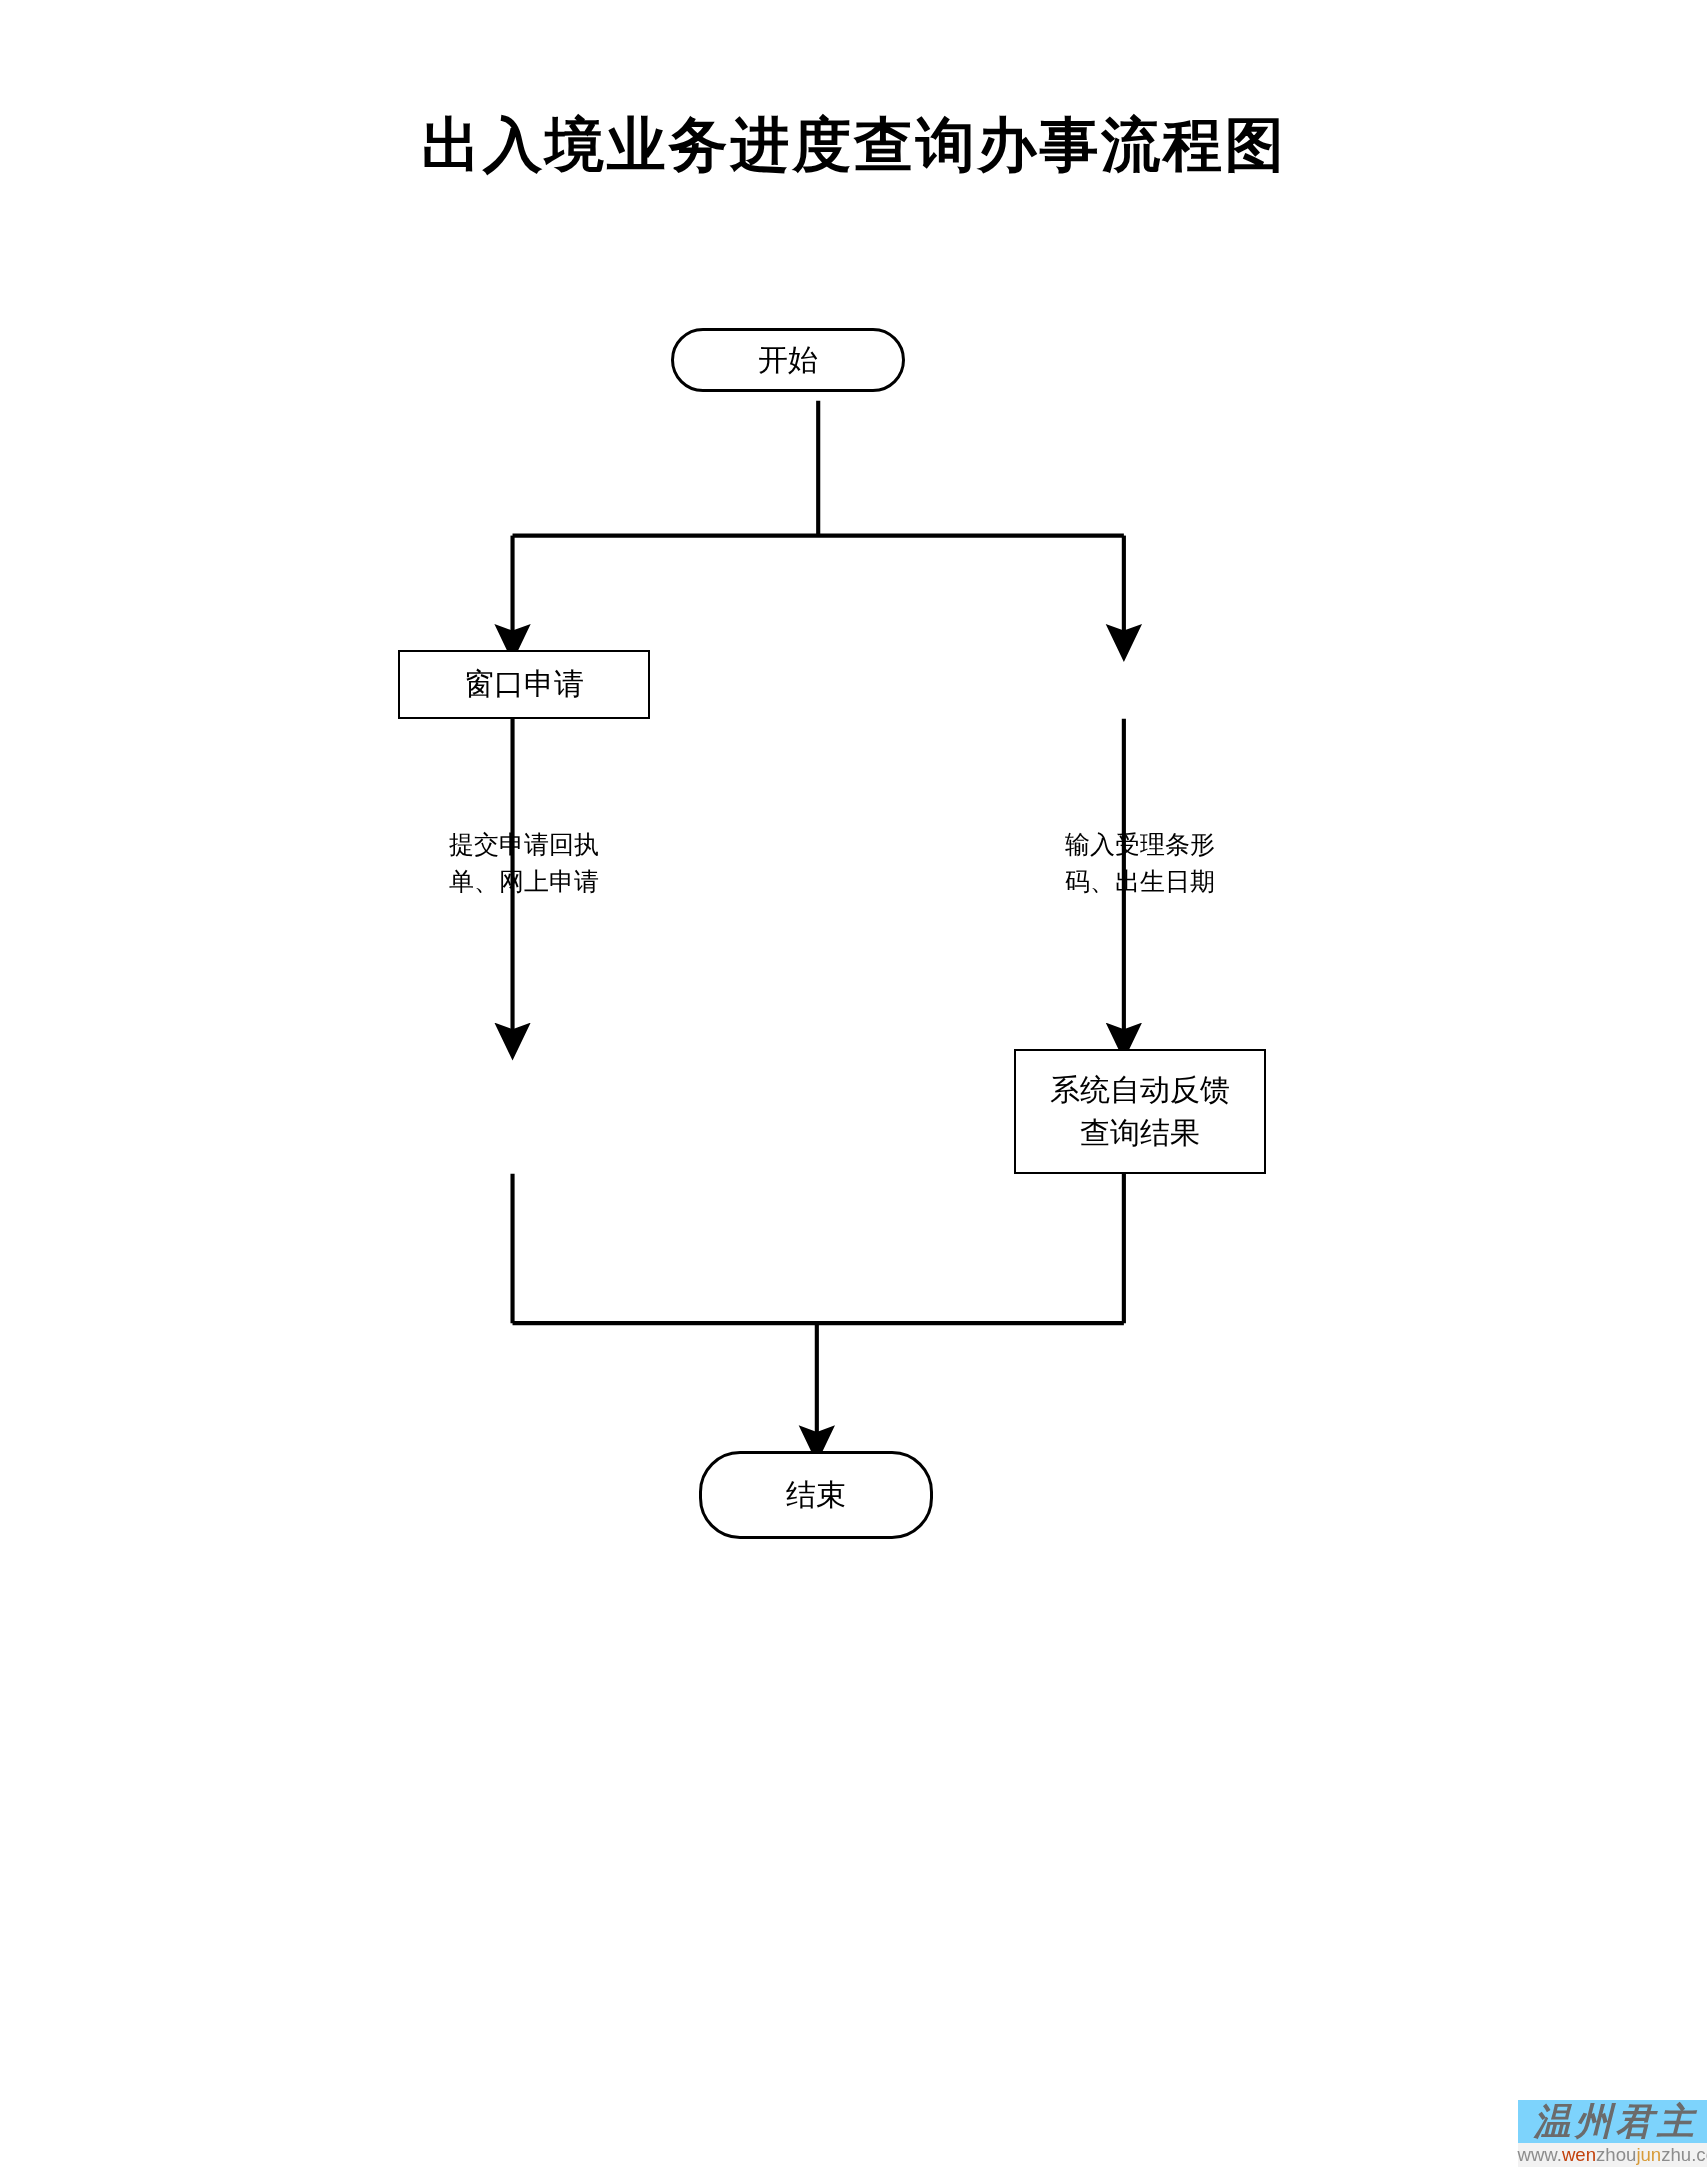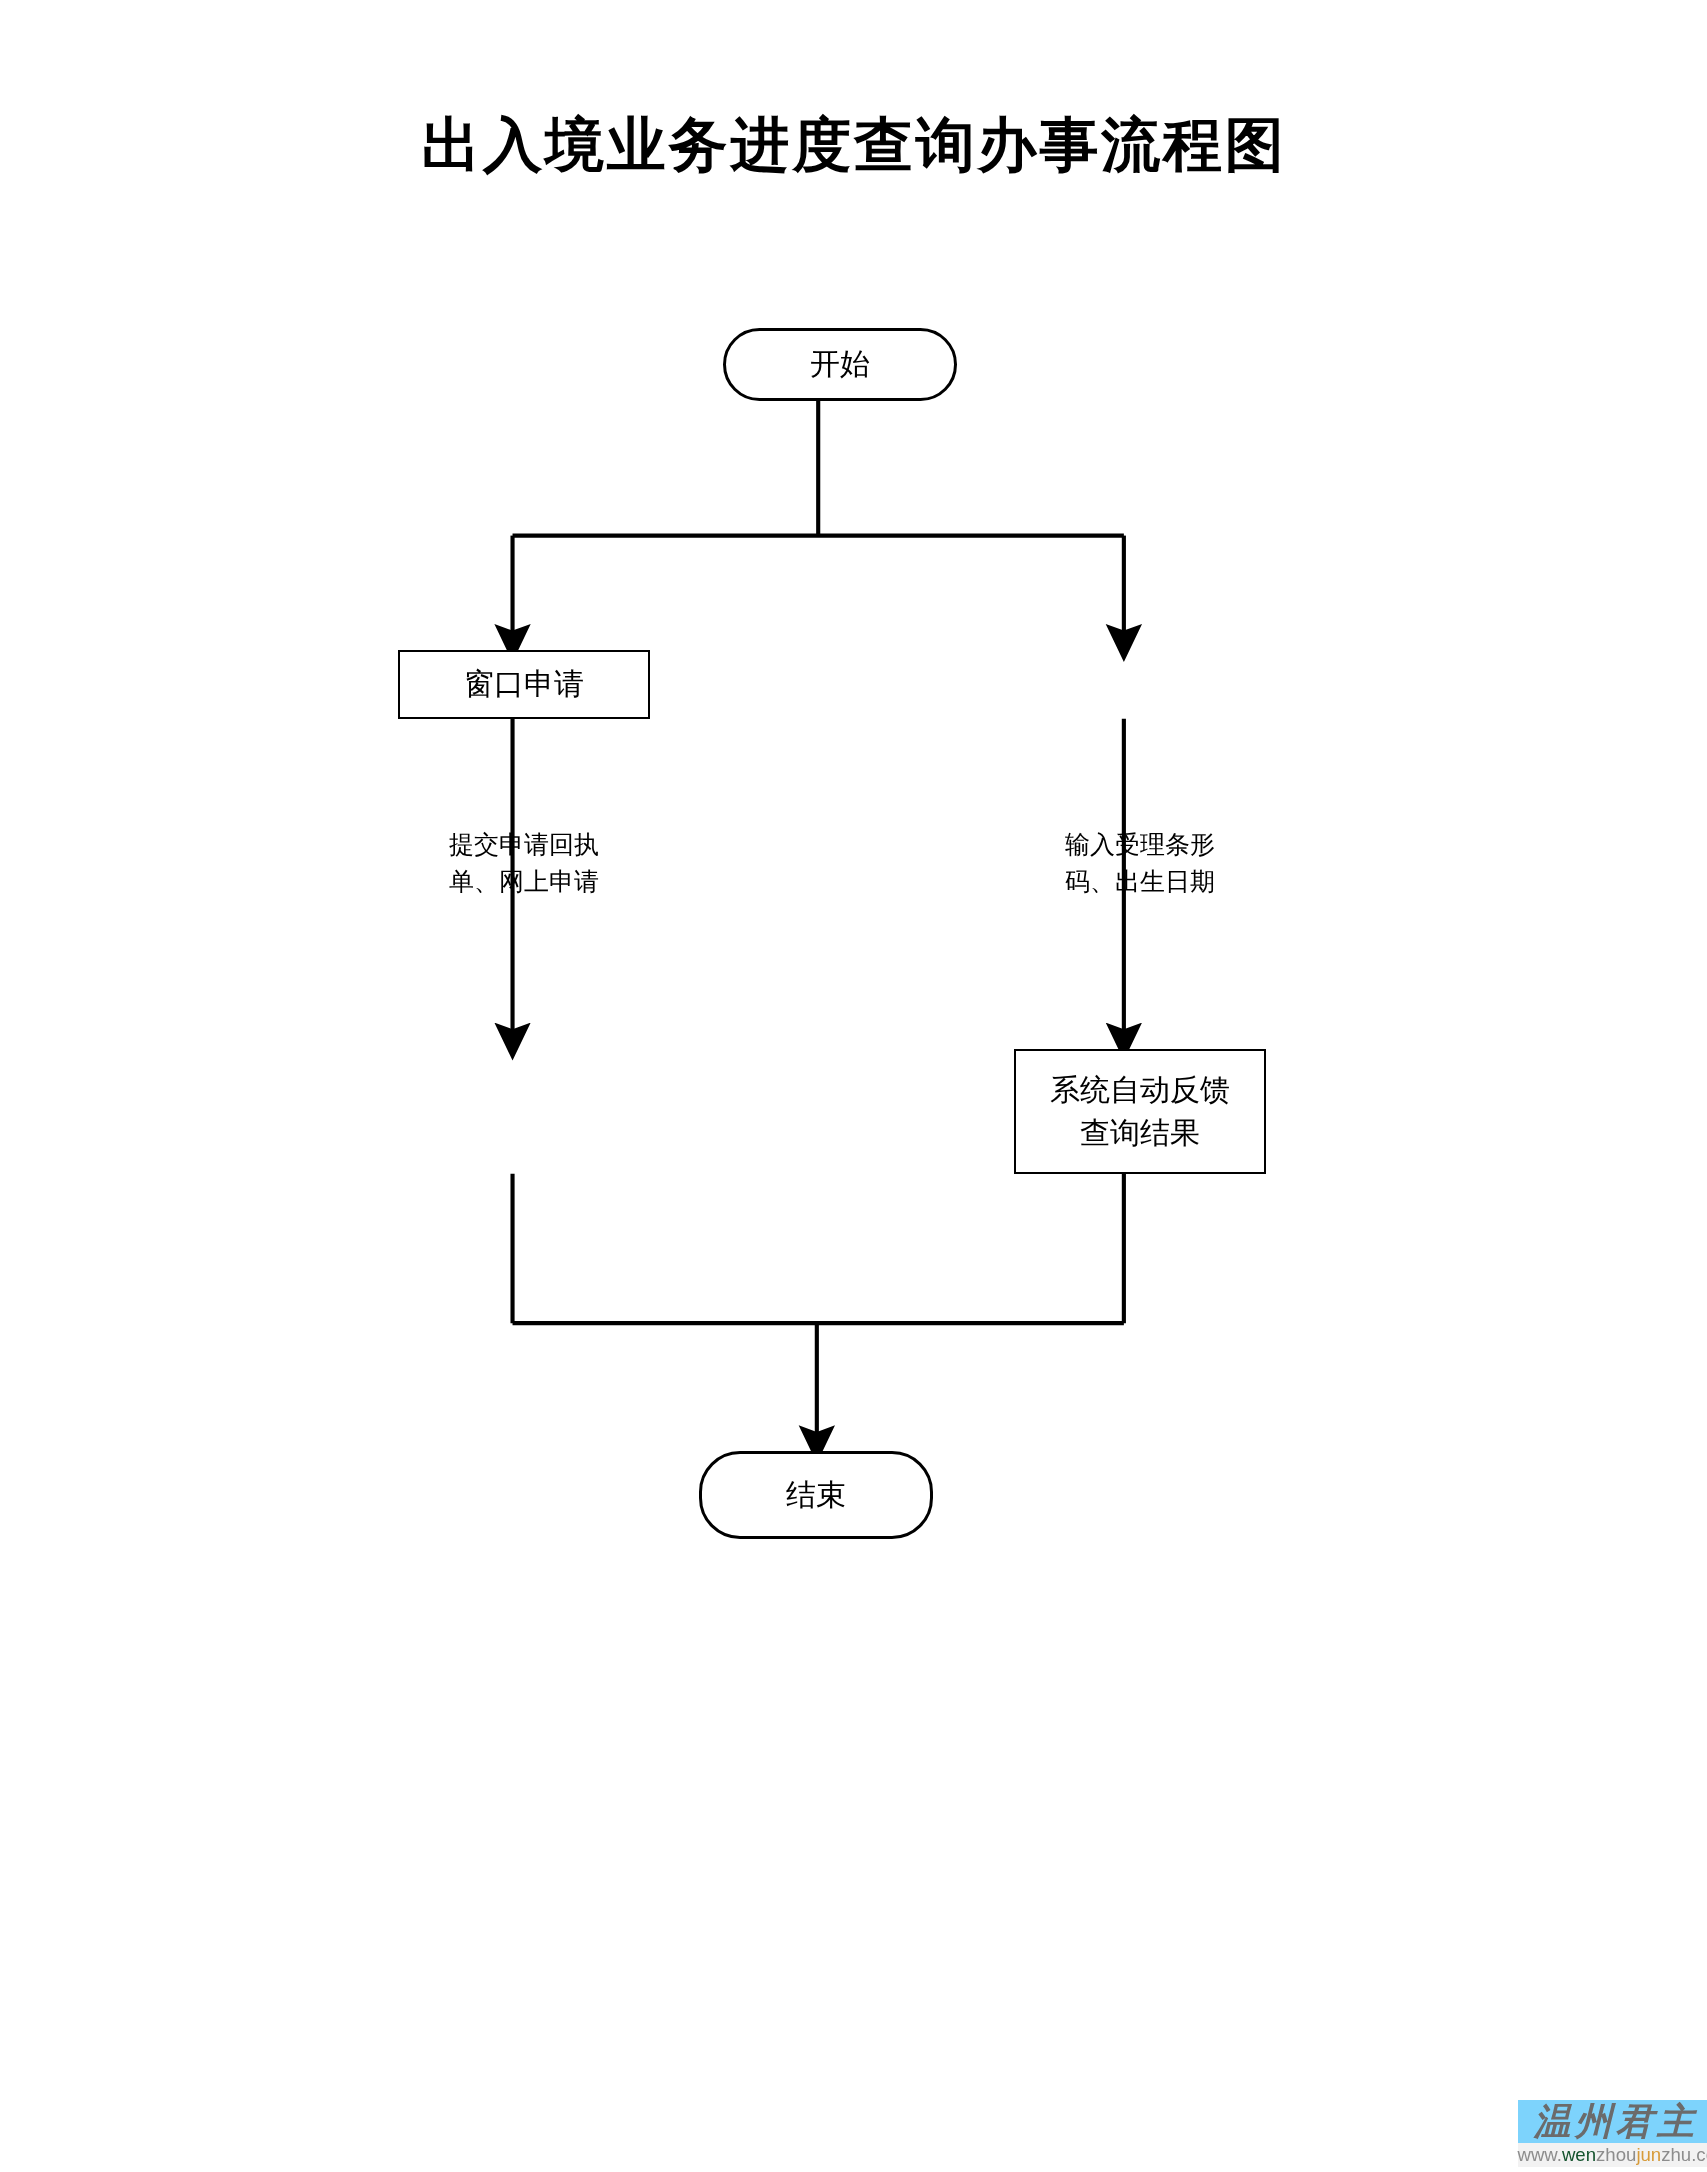--- a/index.html
+++ b/index.html
@@ -56,21 +56,21 @@
     white-space: pre-line;
   }
   .node.terminator {
     border-width: 3.4px;
     border-radius: 41px;
   }
   .node.process {
     border-width: 2.8px;
   }
   
-  #node-start   { left: 723px; top: 328px;  width: 234px; height: 73px; }
+  #node-start   { left: 671px; top: 328px;  width: 234px; height: 64px; }
   #node-window-apply  { left: 398px;  top: 650px;  width: 252px; height: 69px; }
   #node-online-apply  { left: 1014px; top: 650px;  width: 252px; height: 69px; }
   #node-window-result { left: 398px;  top: 1049px; width: 252px; height: 125px; }
   #node-system-result { left: 1014px; top: 1049px; width: 252px; height: 125px; }
   #node-end     { left: 699px; top: 1451px; width: 234px; height: 88px; }
 
   
   .edge-label {
     position: absolute;
     color: #000000;
@@ -104,21 +104,21 @@
   }
   #watermark-url {
     display: block;
     font-family: "Liberation Sans", sans-serif;
     font-size: 18.6px;
     color: #8d8d8d;
     background: #f2f2f2;
     line-height: 1.25;
     white-space: nowrap;
   }
-  #watermark-url .g { color: #14532d; }
+  #watermark-url .g { color: #c2410c; }
   #watermark-url .o { color: #d79b3a; }
 </style>
 </head>
 <body>
 
 <div id="page">
 
   <div id="page-title">出入境业务进度查询办事流程图</div>
 
   <svg id="flow-canvas" viewBox="0 0 2480 3155" xmlns="http://www.w3.org/2000/svg">

